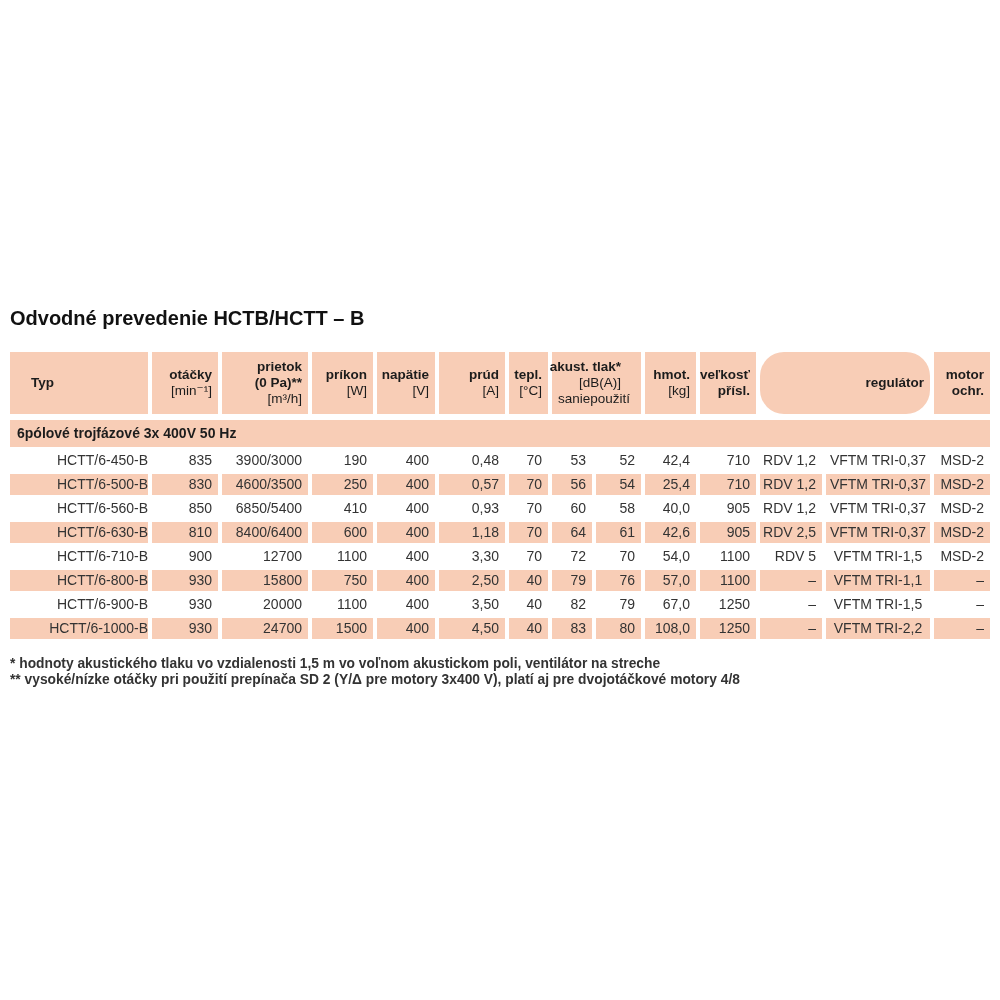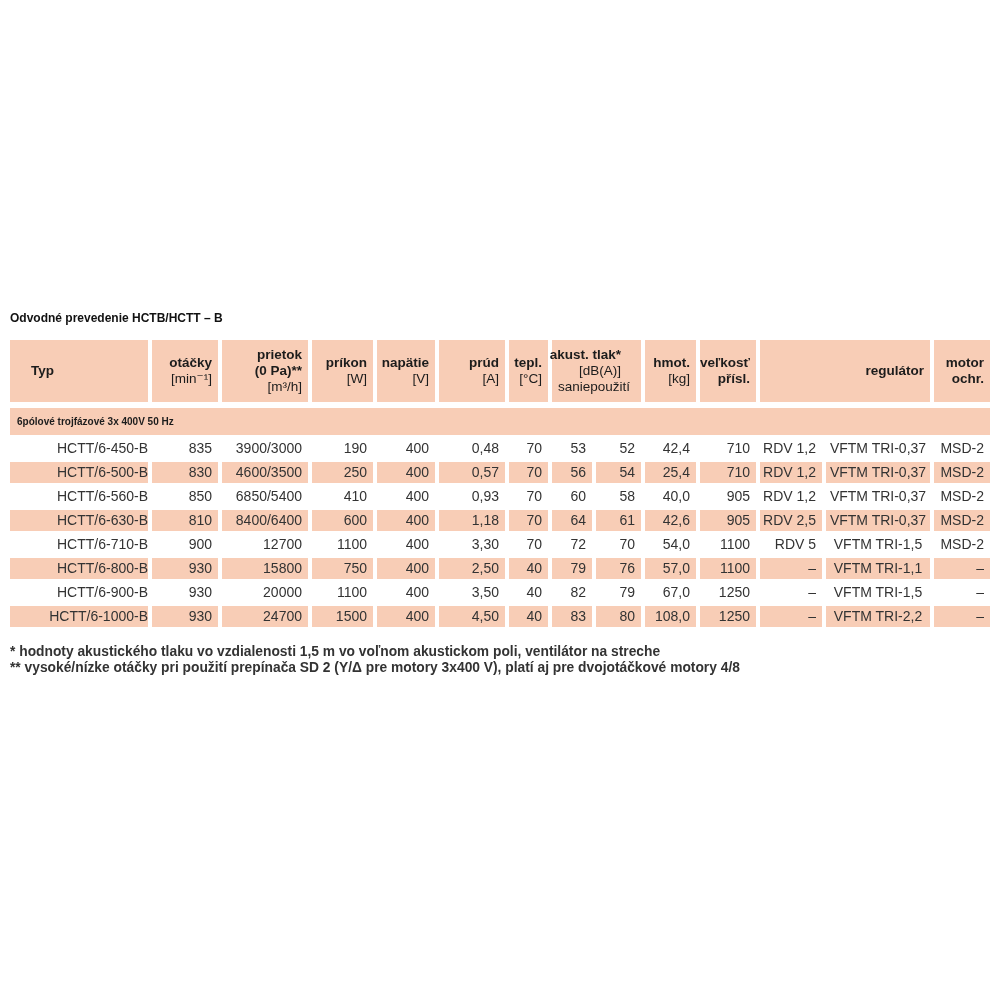--- a/index.html
+++ b/index.html
@@ -10,54 +10,54 @@
   html,body{margin:0;padding:0;}
   body{
     width:1000px;height:1000px;background:#ffffff;
     font-family:"Liberation Sans","DejaVu Sans",sans-serif;
     -webkit-font-smoothing:antialiased;
   }
   .page{position:relative;width:1000px;height:1000px;overflow:hidden;background:#fff;}
   .content{position:absolute;top:308px;left:10px;width:980px;}
 
   .doc-title{
-    font-size:12px;font-weight:bold;color:#111;
-    line-height:20px;margin:0 0 12px 0;
+    font-size:20px;font-weight:bold;color:#111;
+    line-height:20px;margin:0 0 24px 0;
   }
 
   .spec-table{
     display:grid;
     grid-template-columns:138px 66px 86px 61px 58px 66px 39px 40px 45px 51px 56px 62px 104px 56px;
     column-gap:4px;row-gap:3px;
   }
 
   
   .hcell{
     background:var(--peach);
     height:62px;box-sizing:border-box;
     display:flex;flex-direction:column;justify-content:center;align-items:flex-end;
     padding-right:6px;
     font-size:13.5px;font-weight:bold;color:var(--htxt);line-height:16px;
     white-space:nowrap;
   }
   .hcell .unit{font-weight:normal;}
   .hcell.h-typ{align-items:flex-start;padding-left:21px;padding-right:0;}
   .hcell.h-akust{grid-column:span 2;padding-right:20px;}
-  .hcell.h-regulator{grid-column:span 2;}
+  .hcell.h-regulator{grid-column:span 2;border-radius:24px;}
   .subrow{
     display:flex;width:100%;justify-content:space-between;
     font-weight:normal;box-sizing:border-box;padding-left:6px;
   }
 
   .spacer{grid-column:1/-1;height:0;}
 
   .section-row{
     grid-column:1/-1;background:var(--peach);
     height:27px;line-height:27px;box-sizing:border-box;
-    font-size:10px;font-weight:bold;color:var(--htxt);
+    font-size:14px;font-weight:bold;color:var(--htxt);
     padding-left:7px;
   }
 
   
   .cell{
     height:21px;line-height:21px;box-sizing:border-box;
     font-size:14px;color:var(--txt);
     text-align:right;padding-right:6px;white-space:nowrap;
   }
   .cell.shade{background:var(--peach);}

